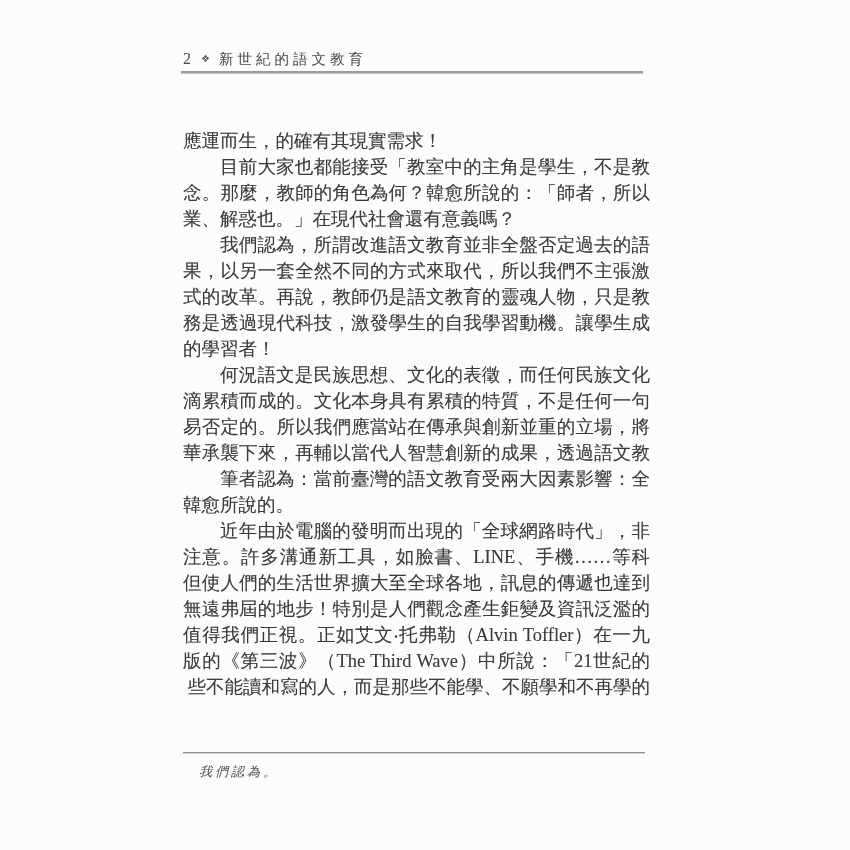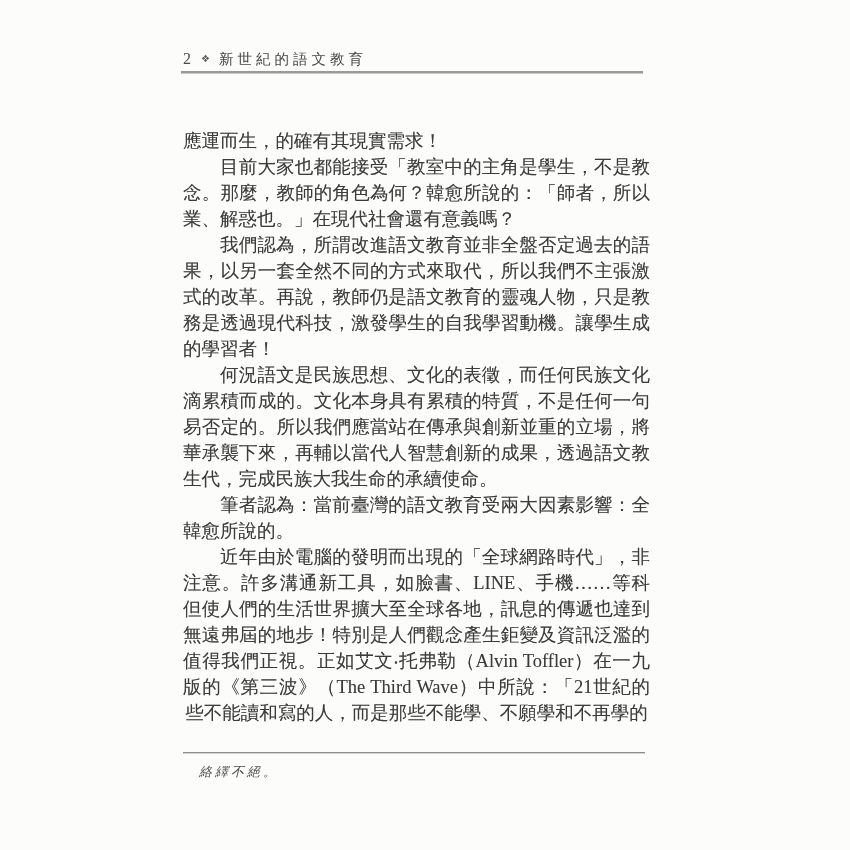--- a/index.html
+++ b/index.html
@@ -63,21 +63,21 @@
     color: #3b3b3b;
     text-shadow: 0 0 0.5px rgba(60,60,60,0.35);
   }
   .text-line {
     height: 26px;
     overflow: hidden;
     text-align: justify;
     text-align-last: justify;
   }
   .text-line.end {
-    text-align: center;
+    text-align: right;
     text-align-last: left;
   }
   .text-line.indent {
     padding-left: 37px;
   }
   
   .footnote-rule {
     position: absolute;
     left: 183px;
     top: 752px;
@@ -115,28 +115,27 @@
     <div class="text-line end">業、解惑也。」在現代社會還有意義嗎？</div>
     <div class="text-line indent">我們認為，所謂改進語文教育並非全盤否定過去的語文教育成</div>
     <div class="text-line">果，以另一套全然不同的方式來取代，所以我們不主張激進的或破壞</div>
     <div class="text-line">式的改革。再說，教師仍是語文教育的靈魂人物，只是教師的主要任</div>
     <div class="text-line">務是透過現代科技，激發學生的自我學習動機。讓學生成為積極主動</div>
     <div class="text-line end">的學習者！</div>
     <div class="text-line indent">何況語文是民族思想、文化的表徵，而任何民族文化都是一點一</div>
     <div class="text-line">滴累積而成的。文化本身具有累積的特質，不是任何一句口號可以輕</div>
     <div class="text-line">易否定的。所以我們應當站在傳承與創新並重的立場，將傳統文化精</div>
     <div class="text-line">華承襲下來，再輔以當代人智慧創新的成果，透過語文教育傳遞給新</div>
-    <div class="text-line end">生代，完成民族大我生命的承續使命。</div>
     <div class="text-line indent">筆者認為：當前臺灣的語文教育受兩大因素影響：全球網路時代</div>
     <div class="text-line end">韓愈所說的。</div>
     <div class="text-line indent">近年由於電腦的發明而出現的「全球網路時代」，非常值得我們</div>
     <div class="text-line">注意。許多溝通新工具，如臉書、LINE、手機……等科技新品，不</div>
     <div class="text-line">但使人們的生活世界擴大至全球各地，訊息的傳遞也達到瞬息而至、</div>
     <div class="text-line">無遠弗屆的地步！特別是人們觀念產生鉅變及資訊泛濫的現象，非常</div>
     <div class="text-line">值得我們正視。正如艾文‧托弗勒（Alvin Toffler）在一九八〇年出</div>
     <div class="text-line">版的《第三波》（The Third Wave）中所說：「21世紀的文盲，不是那</div>
     <div class="text-line end">些不能讀和寫的人，而是那些不能學、不願學和不再學的人。」的</div>
   </div>
 
   <div class="footnote-rule"></div>
-  <div class="footnote-text">絡繹不絕。</div>
+  <div class="footnote-text">我們認為。</div>
 
 </div>
 
 </body></html>

